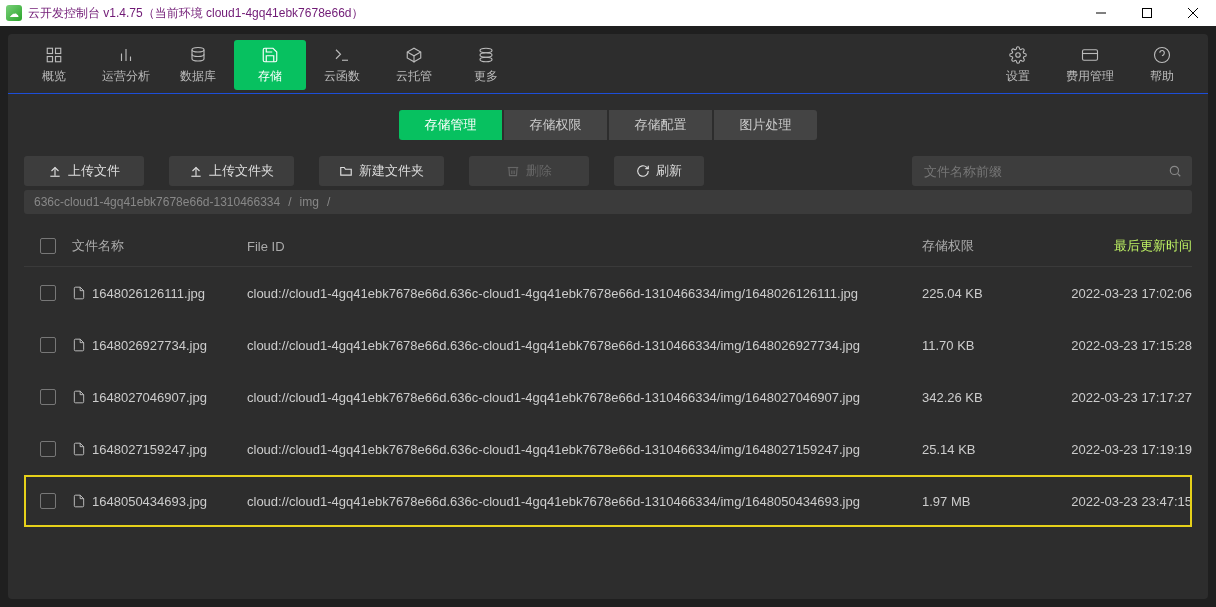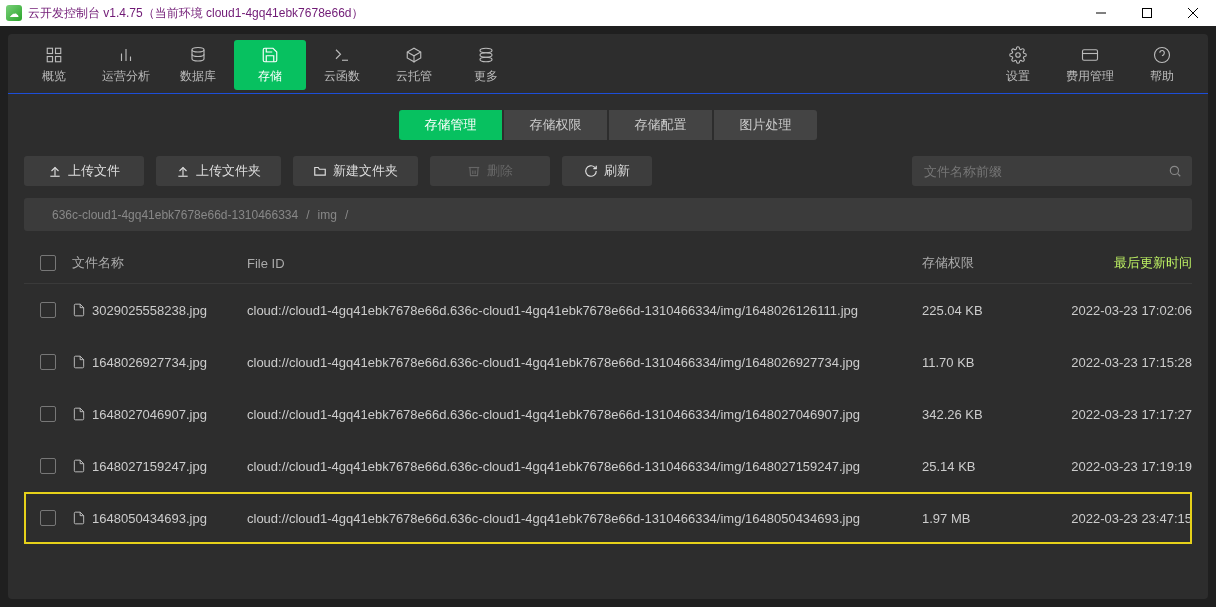--- a/index.html
+++ b/index.html
@@ -14,26 +14,26 @@
   .topbar .group{display:flex}
   .topbar .spacer{flex:1}
   .navbtn{width:72px;height:50px;display:flex;flex-direction:column;align-items:center;justify-content:center;color:#bbb;font-size:12px;gap:4px;border-radius:3px}
   .navbtn.active{background:#07c160;color:#fff}
   .navbtn{cursor:pointer}
   .tabs{display:flex;justify-content:center;padding:16px 0}
   .tab{width:103px;height:30px;display:flex;align-items:center;justify-content:center;background:#444;color:#ccc;margin:0 1px;font-size:13px;cursor:pointer}
   .tab:first-child{border-radius:3px 0 0 3px}
   .tab:last-child{border-radius:0 3px 3px 0}
   .tab.active{background:#07c160;color:#fff}
-  .actionrow{display:flex;align-items:center;padding:0 16px 12px;gap:12px}
+  .actionrow{display:flex;align-items:center;padding:0 16px 4px;gap:25px}
   .btn{height:30px;padding:0 20px;display:flex;align-items:center;justify-content:center;gap:6px;background:#3d3d3d;border-radius:3px;color:#ddd;font-size:13px;min-width:120px;box-sizing:border-box;cursor:pointer}
   .btn.disabled{color:#666}
   .searchbox{margin-left:auto;width:280px;height:30px;background:#3d3d3d;border-radius:3px;display:flex;align-items:center;padding:0 10px;box-sizing:border-box}
   .searchbox input{flex:1;background:transparent;border:none;outline:none;color:#22c55e;font-size:13px}
-  .breadcrumb{margin:0 16px;background:#3b3b3b;height:33px;border-radius:3px;display:flex;align-items:center;padding:0 28px;font-size:12px;color:#888;gap:8px}
+  .breadcrumb{margin:0 16px;background:#3b3b3b;height:24px;border-radius:3px;display:flex;align-items:center;padding:0 10px;font-size:12px;color:#888;gap:8px}
   .breadcrumb span{color:#888}
   .table{padding:12px 16px 8px}
   .thead{display:flex;align-items:center;height:40px;font-size:13px;color:#aaa;border-bottom:1px solid #3a3a3a}
   .trow{display:flex;align-items:center;height:52px;font-size:13px;color:#ccc}
   .trow.hl{outline:2px solid #e6d11a;outline-offset:-2px}
   .col-chk{width:48px;display:flex;justify-content:center}
   .chk{width:14px;height:14px;border:1px solid #777;border-radius:2px;background:#2d2d2d}
   .col-name{width:175px;display:flex;align-items:center;gap:6px}
   .col-id{flex:1}
   .col-size{width:115px;text-align:left}
@@ -265,21 +265,21 @@
             <div class="col-chk">
               <div class="chk"></div>
             </div>
             <div class="col-name">
               <span>
                 <svg class="fileicon" viewBox="0 0 24 24" fill="none" stroke="#ccc" stroke-width="1.5">
                   <path d="M14 2H6a2 2 0 0 0-2 2v16a2 2 0 0 0 2 2h12a2 2 0 0 0 2-2V8z"></path>
                   <polyline points="14 2 14 8 20 8"></polyline>
                 </svg>
               </span>
-              <span>3029025558238.jpg</span>
+              <span>1648026126111.jpg</span>
             </div>
             <div class="col-id">cloud://cloud1-4gq41ebk7678e66d.636c-cloud1-4gq41ebk7678e66d-1310466334/img/1648026126111.jpg</div>
             <div class="col-size">225.04 KB</div>
             <div class="col-time">2022-03-23 17:02:06</div>
           </div>
           <div class="trow">
             <div class="col-chk">
               <div class="chk"></div>
             </div>
             <div class="col-name">

